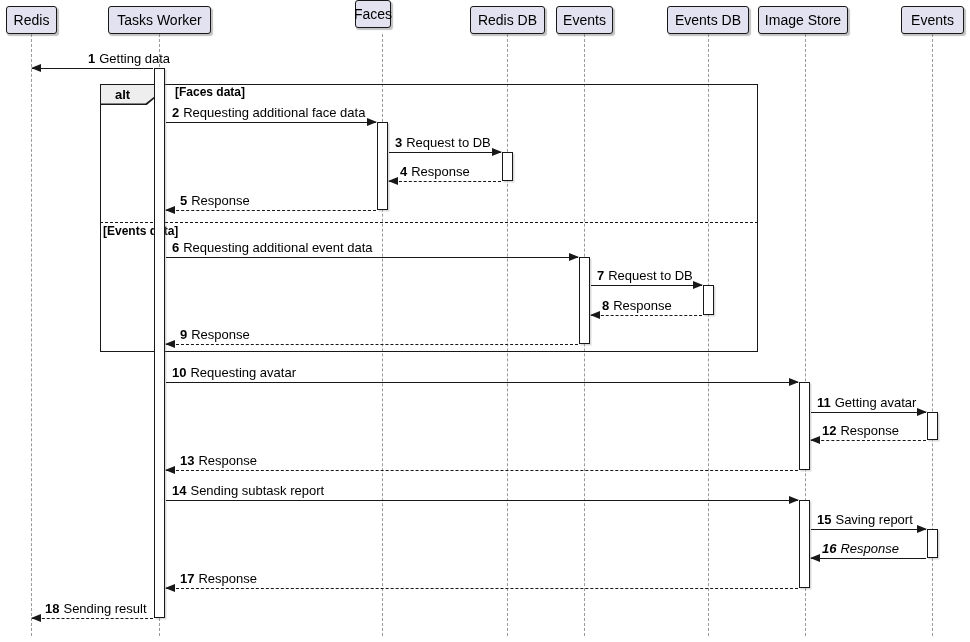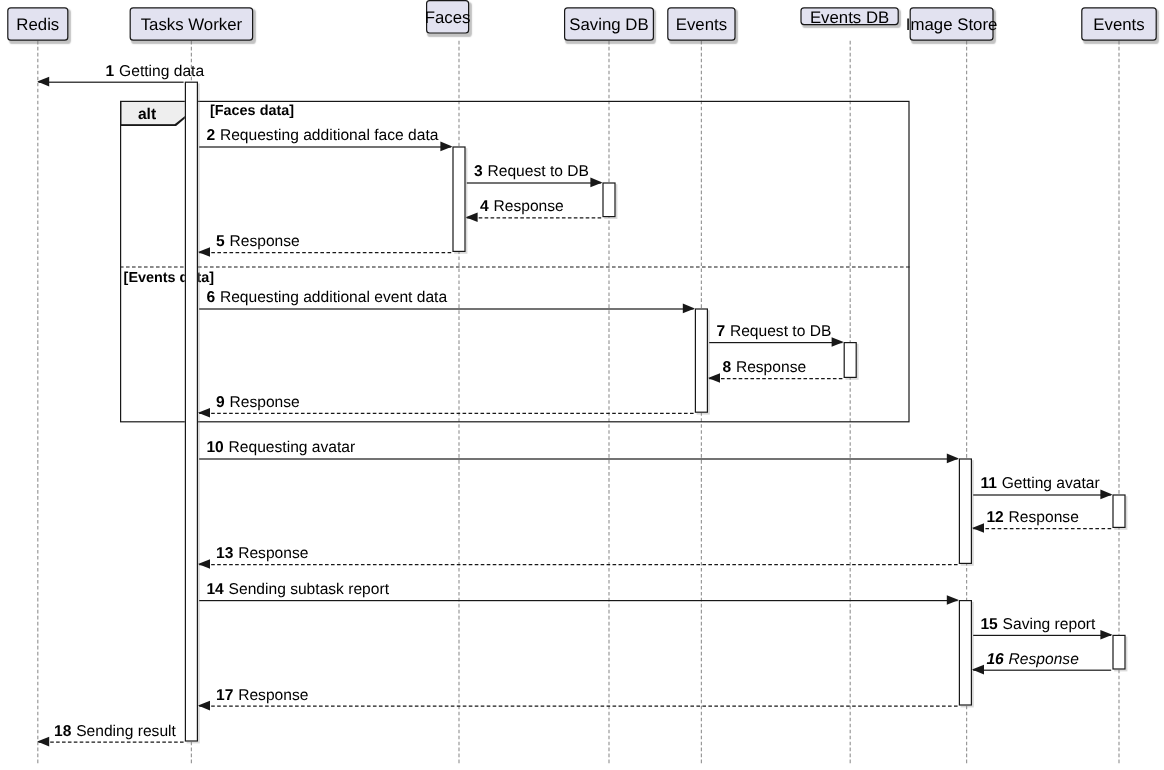--- a/index.html
+++ b/index.html
@@ -86,24 +86,24 @@
     <div class="frame" style="left: 100px; top: 84px; width: 658px; height: 268px;"></div>
     <div class="frame-divider" style="left: 100px; top: 222px; width: 658px;"></div>
     <div class="pent-outer" style="left: 100px; top: 84px; width: 57px; height: 21px;"></div>
     <div class="pent-inner" style="left: 101px; top: 85px; width: 55px; height: 18.5px;"></div>
     <div class="frame-op" style="left: 100px; top: 84px; width: 45px; height: 21px;">alt</div>
     <div class="condition" style="left: 175px; top: 85px;">[Faces data]</div>
     <div class="condition" style="left: 103px; top: 224px;">[Events data]</div>
     <div class="participant" style="left: 6px; top: 6px; width: 51px; height: 28px;">Redis</div>
     <div class="participant" style="left: 108px; top: 6px; width: 103px; height: 28px;">Tasks Worker</div>
     <div class="participant" style="left: 355px; top: 0; width: 36px; height: 28px;">Faces</div>
-    <div class="participant" style="left: 470px; top: 6px; width: 75px; height: 28px;">Saving DB</div>
+    <div class="participant" style="left: 470px; top: 6px; width: 75px; height: 28px;">Redis DB</div>
     <div class="participant" style="left: 556px; top: 6px; width: 57px; height: 28px;">Events</div>
-    <div class="participant" style="left: 667px; top: 6px; width: 82px; height: 15px;">Events DB</div>
-    <div class="participant" style="left: 758px; top: 6px; width: 70px; height: 28px;">Image Store</div>
+    <div class="participant" style="left: 667px; top: 6px; width: 82px; height: 28px;">Events DB</div>
+    <div class="participant" style="left: 758px; top: 6px; width: 90px; height: 28px;">Image Store</div>
     <div class="participant" style="left: 901px; top: 6px; width: 63px; height: 28px;">Events</div>
     <div class="activation" style="left: 154px; top: 68px; width: 11px; height: 550px;"></div>
     <div class="activation" style="left: 377px; top: 122px; width: 11px; height: 88px;"></div>
     <div class="activation" style="left: 502px; top: 152px; width: 11px; height: 29px;"></div>
     <div class="activation" style="left: 579px; top: 257px; width: 11px; height: 87px;"></div>
     <div class="activation" style="left: 703px; top: 285px; width: 11px; height: 30px;"></div>
     <div class="activation" style="left: 799px; top: 382px; width: 11px; height: 88px;"></div>
     <div class="activation" style="left: 927px; top: 412px; width: 11px; height: 28px;"></div>
     <div class="activation" style="left: 799px; top: 500px; width: 11px; height: 88px;"></div>
     <div class="activation" style="left: 927px; top: 529px; width: 11px; height: 29px;"></div>

